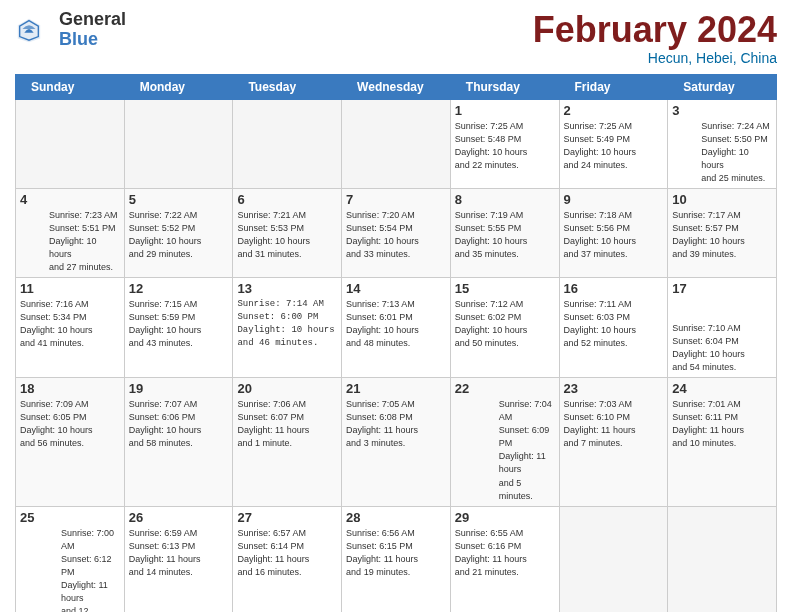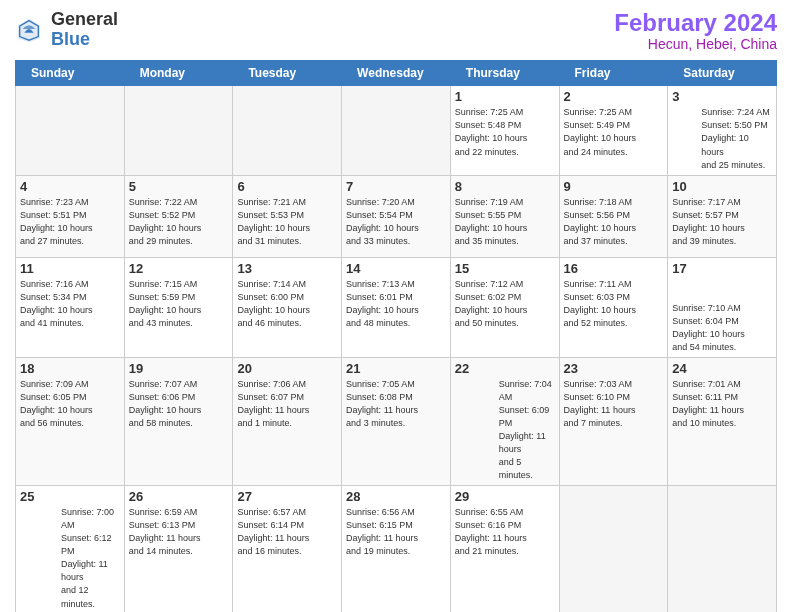--- a/index.html
+++ b/index.html
@@ -16,21 +16,21 @@
     }
     .header-row {
       display: flex;
       justify-content: space-between;
       align-items: flex-start;
       margin-bottom: 8px;
     }
     .logo {
       display: flex;
       align-items: center;
-      gap: 8px;
+      gap: 16px;
     }
     .logo-text {
       display: flex;
       flex-direction: column;
       line-height: 1.1;
     }
     .logo-general {
       font-size: 18px;
       font-weight: bold;
       color: #333;
@@ -41,28 +41,28 @@
       color: #3a7abf;
     }
     .logo-icon {
       width: 28px;
       height: 28px;
     }
     .title-block {
       text-align: right;
     }
     .month-title {
-      font-size: 24px;
-      font-weight: bold;
-      color: #8b5cf6;
+      font-size: 36px;
+      font-weight: bold;
+      color: #7f1d1d;
       line-height: 1.1;
     }
     .location {
       font-size: 14px;
-      color: #a21caf;
+      color: #0369a1;
     }
     table {
       width: 100%;
       border-collapse: collapse;
       table-layout: fixed;
     }
     th {
       background-color: #3a7abf;
       color: white;
       text-align: left;
@@ -161,21 +161,21 @@
             <span class="day-num">3</span>
             <div class="day-info" style="white-space: pre-line; margin-left: 29px;">Sunrise: 7:24 AM
 Sunset: 5:50 PM
 Daylight: 10 hours
 and 25 minutes.</div>
           </td>
         </tr>
         <tr>
           <td>
             <span class="day-num">4</span>
-            <div class="day-info" style="white-space: pre-line;">Sunrise: 7:23 AM
+            <div class="day-info" style="white-space: pre-line; margin-left: 29px;">Sunrise: 7:23 AM
 Sunset: 5:51 PM
 Daylight: 10 hours
 and 27 minutes.</div>
           </td>
           <td>
             <span class="day-num">5</span>
             <div class="day-info" style="white-space: pre-line;">Sunrise: 7:22 AM
 Sunset: 5:52 PM
 Daylight: 10 hours
 and 29 minutes.</div>
@@ -226,21 +226,21 @@
           </td>
           <td>
             <span class="day-num">12</span>
             <div class="day-info" style="white-space: pre-line;">Sunrise: 7:15 AM
 Sunset: 5:59 PM
 Daylight: 10 hours
 and 43 minutes.</div>
           </td>
           <td>
             <span class="day-num">13</span>
-            <div class="day-info" style="white-space: pre-line;">Sunrise: 7:14 AM
+            <div class="day-info" style="white-space: pre-line; font-family: Liberation Mono, monospace;">Sunrise: 7:14 AM
 Sunset: 6:00 PM
 Daylight: 10 hours
 and 46 minutes.</div>
           </td>
           <td>
             <span class="day-num">14</span>
             <div class="day-info" style="white-space: pre-line;">Sunrise: 7:13 AM
 Sunset: 6:01 PM
 Daylight: 10 hours
 and 48 minutes.</div>

